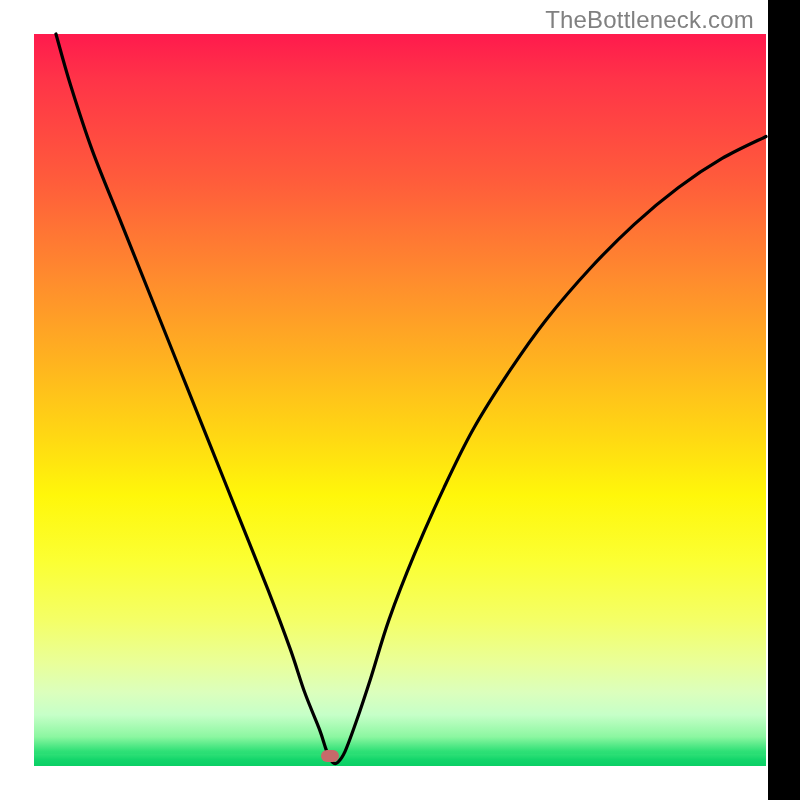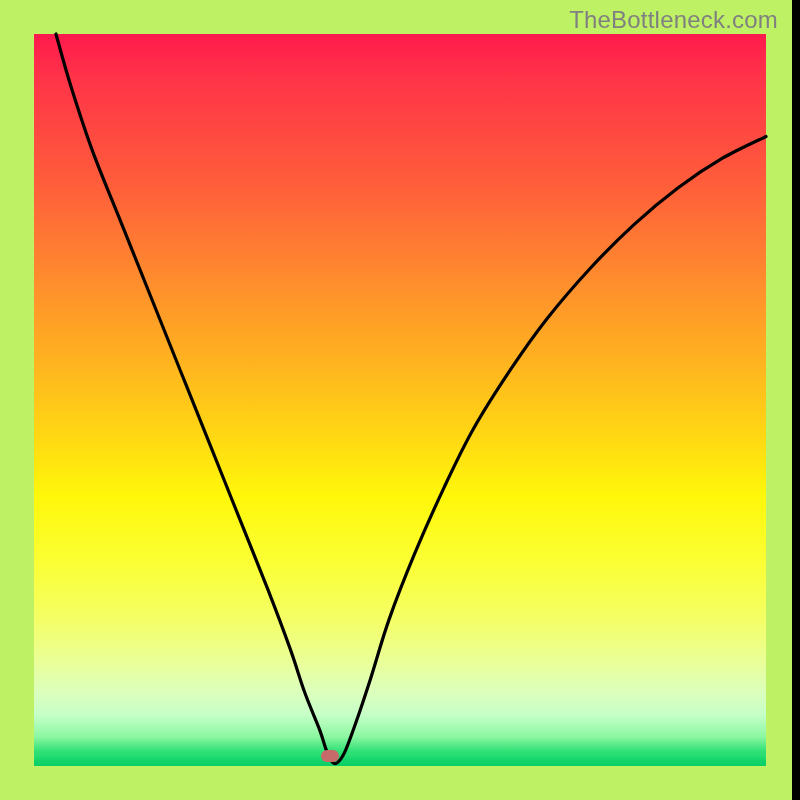--- a/index.html
+++ b/index.html
@@ -7,22 +7,21 @@
     padding: 0;
     width: 800px;
     height: 800px;
     background: #000;
     overflow: hidden;
   }
   .stage {
     position: relative;
     width: 768px;
     height: 800px;
-    background: #bef264;
-    padding-left: 24px;
+    background: #ffffff;
   }
   .plot-area {
     position: absolute;
     left: 34px;
     top: 34px;
     width: 732px;
     height: 732px;
     background: linear-gradient(to bottom,
       #ff1a4d 0%,
       #ff3348 6%,

